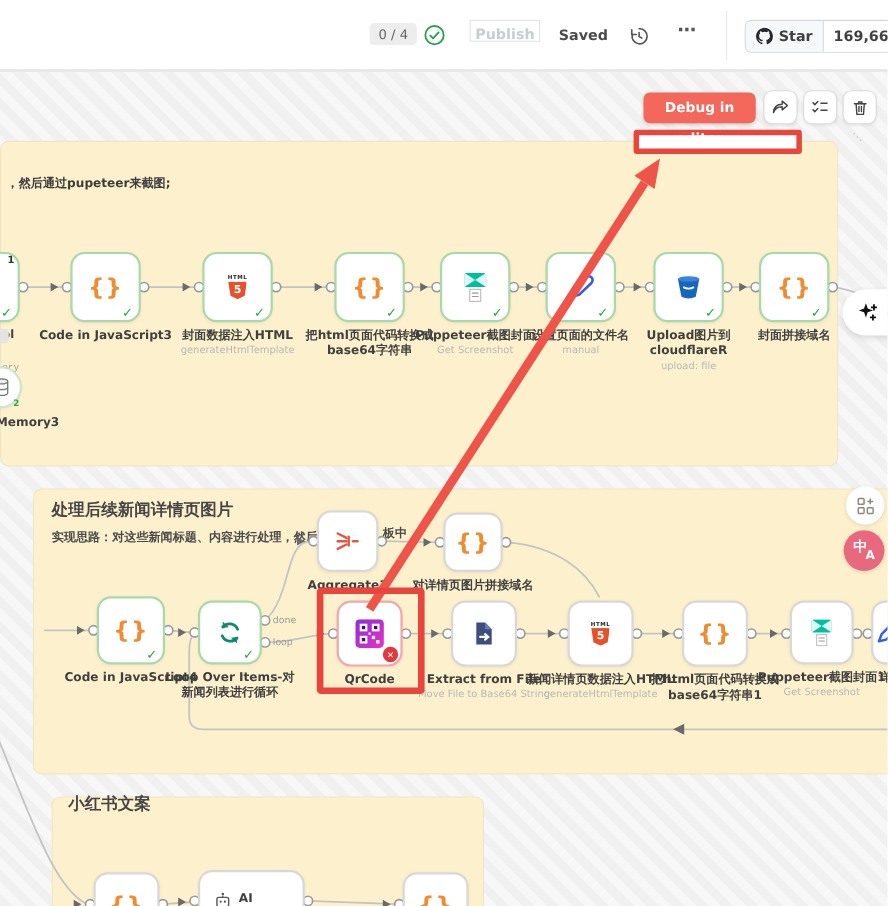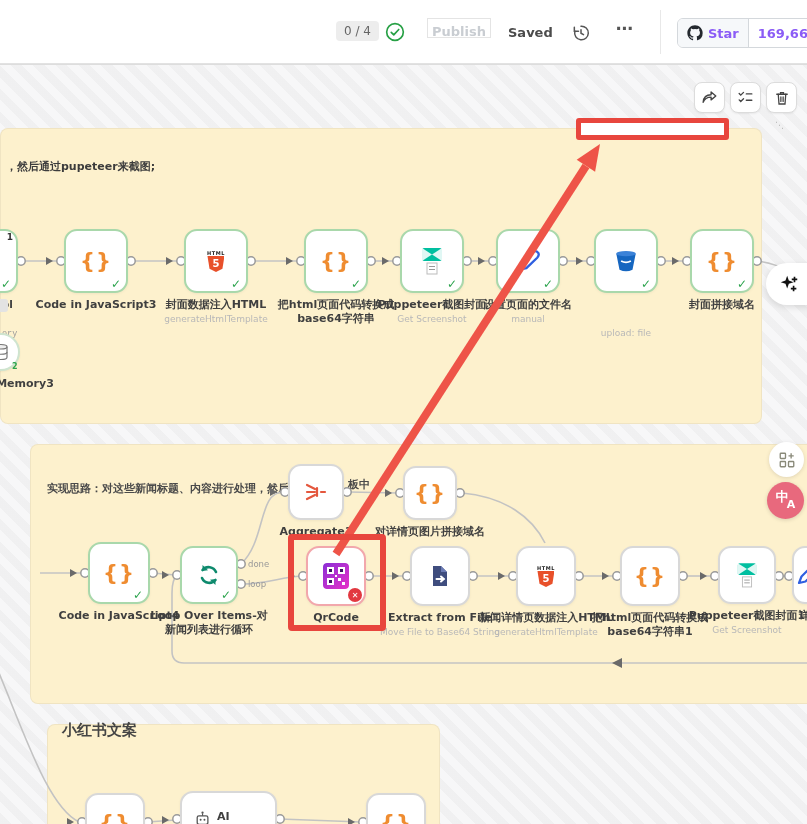--- a/index.html
+++ b/index.html
@@ -10,21 +10,21 @@
   .progress-badge { position:absolute; left:336px; top:21px; background:#ededed; color:#666; font-size:12px; padding:3px 8px; border-radius:4px; }
   .check-circle { position:absolute; left:385px; top:22px; width:20px; height:20px; }
   .publish-btn { position:absolute; left:427px; top:18px; width:64px; height:20px; background:#fff; border:1px solid #e4e4e4; border-radius:0; color:#c9cdd2; font-size:13px; font-weight:600; text-align:center; line-height:26px; }
   .saved-label { position:absolute; left:508px; top:25px; color:#4b4b4b; font-size:13px; font-weight:600; }
   .history-btn { position:absolute; left:571px; top:23px; width:20px; height:20px; }
   .more-btn { position:absolute; left:616px; top:18px; color:#555; font-size:17px; font-weight:700; letter-spacing:1px; }
   .vdivider { position:absolute; left:660px; top:10px; width:1px; height:44px; background:#e8e8e8; }
   .star-widget { position:absolute; left:677px; top:18px; height:30px; display:flex; border:1px solid #d4d8dc; border-radius:6px; overflow:hidden; }
   .star-left { display:flex; align-items:center; gap:5px; background:#f6f8fa; padding:0 9px; border-right:1px solid #d4d8dc; }
   .star-right { display:flex; align-items:center; background:#fff; padding:0 9px; }
-  .star-widget span { font-size:13px; font-weight:700; color:#8b5cf6;text-align:right; }
+  .star-widget span { font-size:13px; font-weight:700; color:#404040;text-align:right; }
 
   
   .canvas { position:relative; width:807px; height:760px; overflow:hidden;
     background:#f7f7f8;
     background-image:repeating-linear-gradient(45deg, rgba(0,0,0,0.026) 0 8px, rgba(255,255,255,0) 8px 16px);
     border-top:1px solid #ddd; }
 
   .sticky { position:absolute; background:#fdf1cd; border:1px solid rgba(0,0,0,0.05); border-radius:8px; }
   .sticky1 { left:0; top:63px; width:762px; height:296px; }
   .sticky2 { left:30px; top:379px; width:800px; height:260px; }
@@ -108,20 +108,21 @@
 </div>
 
 <div class="canvas">
 
   <div class="sticky sticky1"></div>
   <div class="sticky sticky2"></div>
   <div class="sticky sticky3"></div>
 
   <div class="sticky-frag" style="left:6px; top:94px;">，然后通过pupeteer来截图;</div>
 
+  <div class="sticky-title" style="left:47px; top:389px;">处理后续新闻详情页图片</div>
   <div class="sticky-sub" style="left:47px; top:416px;">实现思路：对这些新闻标题、内容进行处理，然后循环注入到</div>
   <div class="sticky-sub" style="left:348px; top:412px;">板中</div>
 
   <div class="sticky-title" style="left:62px; top:656px;">小红书文案</div>
 
   <svg class="wires">
     <g stroke="#c3c3c3" stroke-width="1.6" fill="none">
       <path d="M 21,196 L 61,196"></path>
         <path d="M 131,196 L 181,196"></path>
         <path d="M 251,196 L 301,196"></path>
@@ -281,20 +282,21 @@
 
   <div class="node ok" style="left:594px; top:164px; width:64px; height:64px;">
     <div class="nbox">
       <svg width="26" height="26" viewBox="0 0 24 24">
         <path d="M3 5 Q12 8.5 21 5 L18 20 Q12 23 6 20 Z" fill="#1666c0"></path>
         <ellipse cx="12" cy="5.2" rx="9" ry="2.4" fill="#3b82d8"></ellipse>
         <path d="M7.5 12 Q12 14.5 16.5 12" stroke="#fff" fill="none" stroke-width="1.6"></path>
       </svg>
       <span class="check">✓</span>
     </div>
+    <div class="nlabel" style="width:132px;">Upload图片到cloudflareR</div>
     <div class="nsub two">upload: file</div>
   </div>
 
   <div class="node ok" style="left:690px; top:164px; width:64px; height:64px;">
     <div class="nbox">
         <span class="braces">{}</span>
         <span class="check">✓</span>
       </div>
     <div class="nlabel">封面拼接域名</div>
   </div>
@@ -470,20 +472,21 @@
       </div>
   </div>
 
   <svg class="arrow-ov">
     <line x1="336" y1="489" x2="586" y2="101" stroke="#ee5448" stroke-width="8"></line>
     <polygon points="600,79 595.1,106.8 576.7,94.8" fill="#ee5448"></polygon>
   </svg>
   <div class="anno-box" style="left:288px; top:469px; width:98px; height:97px;"></div>
   <div class="anno" style="left:576px; top:53px; width:153px; height:22px;"></div>
 
+  <div class="debug-btn">Debug in editor</div>
   <div class="sq-btn" style="left:694px;">
     <svg width="19" height="19" viewBox="0 0 24 24">
         <path d="M14 5 L20 10 L14 15 V11.5 C8 11.5 5.5 14 4 18 C4.5 12 8 8.5 14 8.5 Z" fill="none" stroke="#444" stroke-width="1.7" stroke-linejoin="round"></path>
       </svg>
   </div>
   <div class="sq-btn" style="left:730px;">
     <svg width="19" height="19" viewBox="0 0 24 24">
         <g stroke="#444" stroke-width="1.7" fill="none" stroke-linecap="round">
           <path d="M4 7 l2 2 l3.5 -3.5"></path>
           <path d="M13 7.5 H20"></path>

